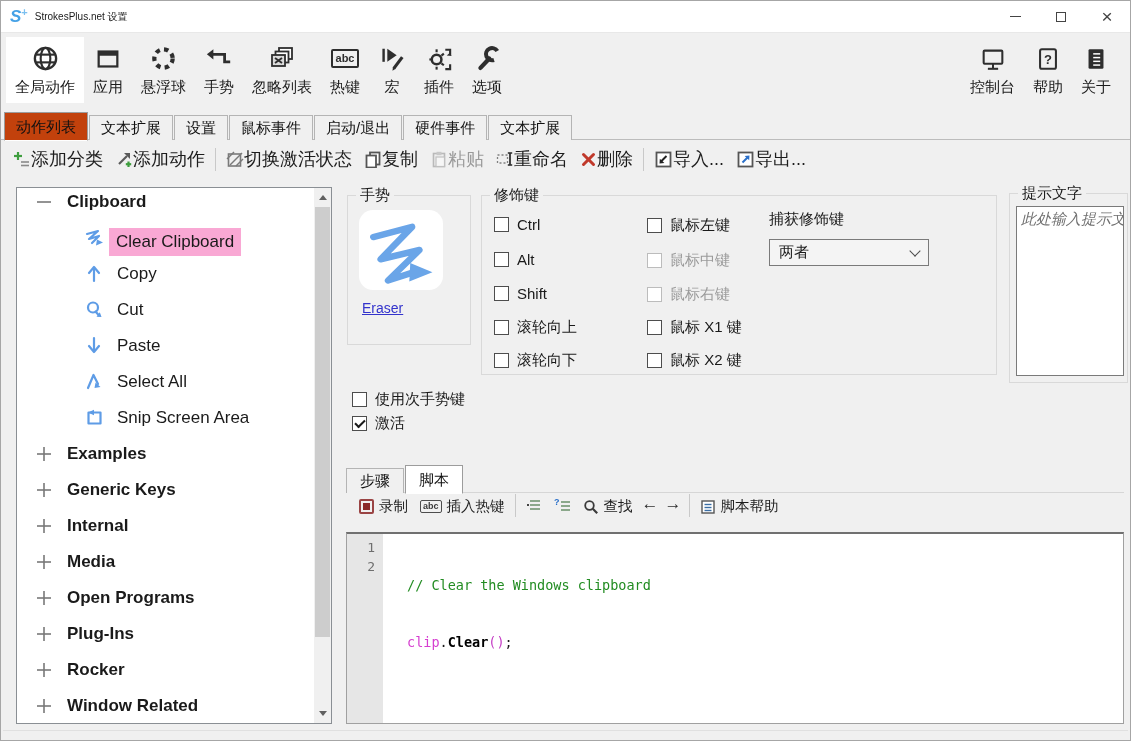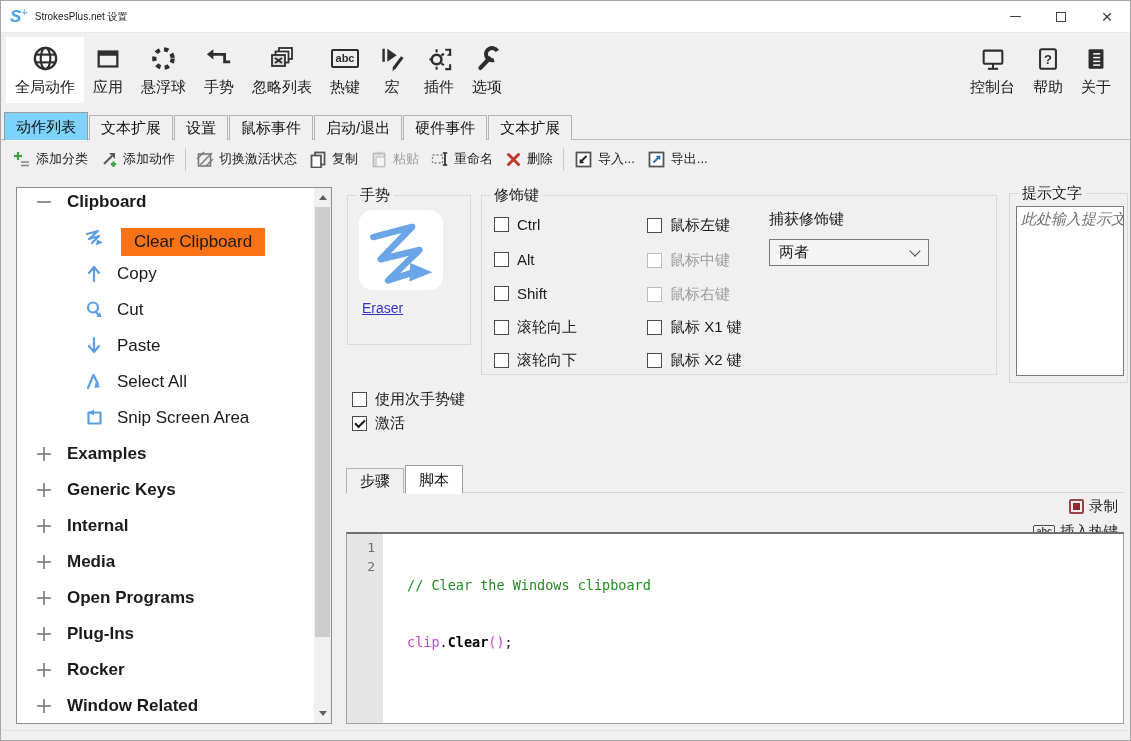--- a/index.html
+++ b/index.html
@@ -24,38 +24,38 @@
   .tbtn.active { background:#fff;text-align:center; }
   .ticon { height:33px; display:flex; align-items:center; justify-content:center; }
   .tlabel { font-size:15px; color:#1b1b1b; white-space:nowrap; }
   .tspacer { flex:1; }
   .abc-box { border:2px solid #2e2e2e; border-radius:2px; font-size:11px; font-weight:bold; color:#2e2e2e; padding:1px 3px; line-height:1.1; }
 
   
   .tabbar { position:absolute; left:0; top:108px; right:0; height:31px; display:flex; align-items:flex-end; padding-left:3px; }
   .tabbar::after { content:""; position:absolute; left:0; right:0; bottom:0; height:1px; background:#bcbcbc; }
   .tab { position:relative; z-index:1; height:25px; line-height:24px; padding:0 11px; font-size:15px; color:#111; background:#f0f0f0; border:1px solid #b4b4b4; border-bottom:none; margin-right:1px; }
-  .tab.active { z-index:2; height:29px; line-height:28px; background:#7dd3fc; border-color:#9c9c9c; margin-bottom:-1px; border-bottom:1px solid #fff; }
+  .tab.active { z-index:2; height:29px; line-height:28px; background:#c2410c; border-color:#9c9c9c; margin-bottom:-1px; border-bottom:1px solid #fff; }
 
   
   .actionbar { position:absolute; left:0; top:140px; right:0; height:36px; display:flex; align-items:center; padding-left:6px; }
-  .abtn { display:flex; align-items:center; gap:5px; padding:4px 6px; font-size:13px; color:#1d1d1d; white-space:nowrap; }
+  .abtn { display:flex; align-items:center; padding:4px 6px; font-size:18px; color:#1d1d1d; white-space:nowrap; }
   .abtn.disabled { color:#9a9a9a; }
   .abtn.disabled svg { opacity:.45; }
   .sep { width:1px; height:23px; background:#c9c9c9; margin:0 4px; }
 
   
   .tree { position:absolute; left:15px; top:186px; width:316px; height:537px; background:#fff; border:1px solid #8a8f94; padding-top:4px; overflow:hidden; }
   .trow { display:flex; align-items:flex-start; height:36px; }
   .expander { width:26px; margin-left:14px; display:flex; justify-content:center; }
   .cat-label { margin-left:10px; font-size:17px; font-weight:bold; color:#1a1a1a; }
   .child { padding-left:66px; }
   .child .gicon { width:22px; display:flex; justify-content:center; }
   .child-label { margin-left:12px; font-size:17px; color:#1a1a1a; }
-  .child-label.sel { background:#f97316; padding:4px 13px; margin-left:16px; }
+  .child-label.sel { background:#f9a8d4; padding:4px 7px; margin-left:4px; }
   .vscroll { position:absolute; right:0; top:0; bottom:0; width:17px; background:#f0f0f0; }
   .varrow { position:absolute; left:0; width:17px; height:17px; display:flex; align-items:center; justify-content:center; }
   .tri-up { width:0; height:0; border-left:4px solid transparent; border-right:4px solid transparent; border-bottom:5px solid #606060; }
   .tri-down { width:0; height:0; border-left:4px solid transparent; border-right:4px solid transparent; border-top:5px solid #606060; }
   .vthumb { position:absolute; left:1px; top:19px; width:15px; height:430px; background:#cdcdcd; }
 
   
   .groupbox { position:absolute; border:1px solid #d9d9d9; }
   .gb-title { position:absolute; top:-10px; left:8px; background:#f0f0f0; padding:0 4px; font-size:15px; color:#1a1a1a; white-space:nowrap; }
 
@@ -78,21 +78,21 @@
   .hint-area::placeholder { font-style:italic; color:#707070; white-space:nowrap; }
 
   .opt { position:absolute; display:flex; align-items:center; gap:8px; font-size:15px; color:#1a1a1a; }
 
   
   .etabs { position:absolute; left:345px; top:462px; height:30px; display:flex; align-items:flex-end; }
   .etabs::after { content:""; position:absolute; left:0; width:778px; bottom:0; height:1px; background:#d6d6d6; }
   .etab { position:relative; z-index:1; height:25px; line-height:24px; padding:0 13px; font-size:15px; color:#111; background:#f0f0f0; border:1px solid #b4b4b4; border-bottom:none; margin-right:1px; }
   .etab.active { z-index:2; height:29px; line-height:28px; background:#fff; border-color:#9c9c9c; margin-bottom:-1px; border-bottom:1px solid #fff; }
 
-  .sbar { position:absolute; left:345px; top:493px; width:778px; height:37px; display:flex; align-items:flex-end; padding-left:7px;flex-direction:column; }
+  .sbar { position:absolute; left:345px; top:493px; width:778px; height:37px; display:flex; align-items:flex-start; padding-left:7px; }
   .sbtn { display:flex; align-items:center; gap:5px; padding:3px 6px; font-size:14.5px; color:#1d1d1d; white-space:nowrap; }
   .rec-outer { width:15px; height:15px; border:2px solid #9a4444; border-radius:2px; display:flex; align-items:center; justify-content:center; }
   .rec-inner { width:7px; height:7px; background:#8b2a2a; }
   .abc-small { border:1.4px solid #4d4d4d; border-radius:2px; font-size:9px; font-weight:bold; color:#3a3a3a; padding:0 2px; line-height:1.3; }
   .nav-arrow { font-size:17px; color:#2e2e2e; padding:0 3px; }
 
   
   .editor { position:absolute; left:345px; top:531px; width:778px; height:192px; background:#fff; border:1px solid #a0a0a0; border-top:2px solid #707070; }
   .gutter { position:absolute; left:0; top:0; bottom:0; width:36px; background:#e6e6e6; font-family:"DejaVu Sans Mono", monospace; font-size:13px; color:#6e6e6e; text-align:right; padding:4px 8px 0 0; line-height:19px; }
   .code { position:absolute; left:36px; right:0; top:0; bottom:0; font-family:"DejaVu Sans Mono", monospace; font-size:13.5px; line-height:19px; padding:4px 0 0 24px; white-space:pre; color:#1a1a1a; }

